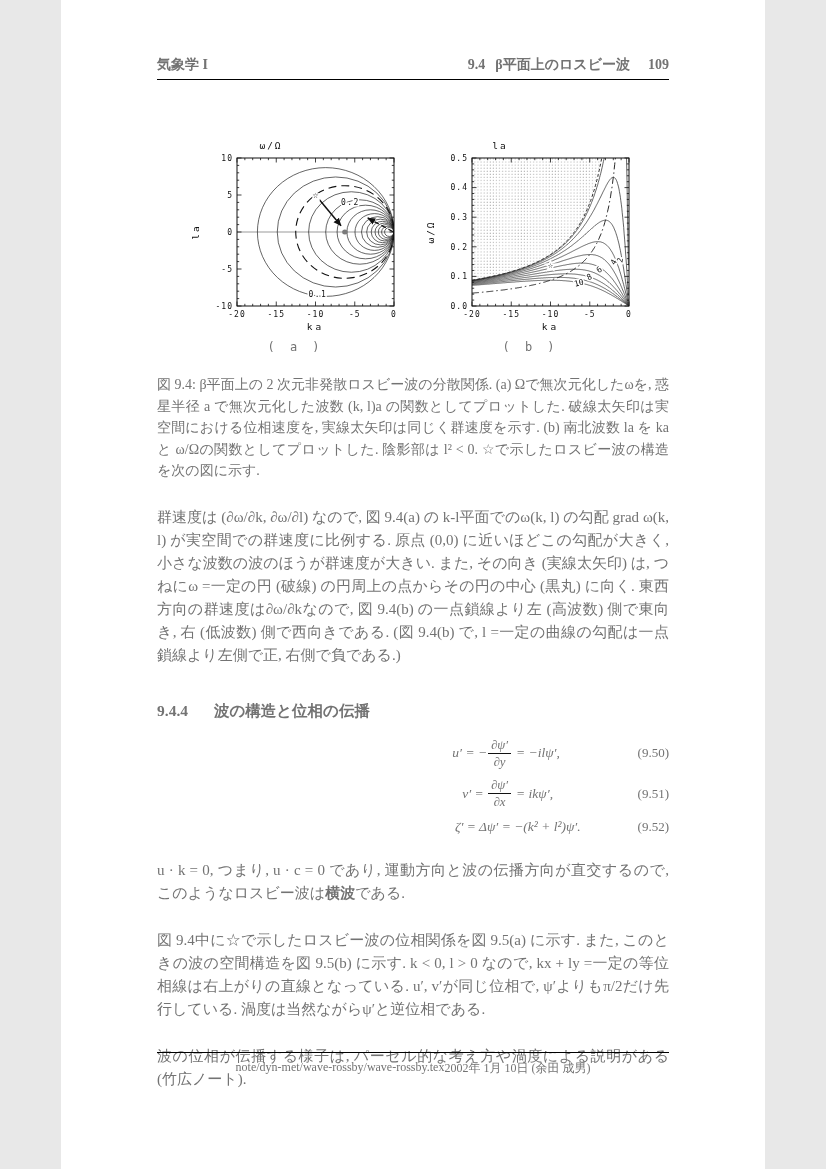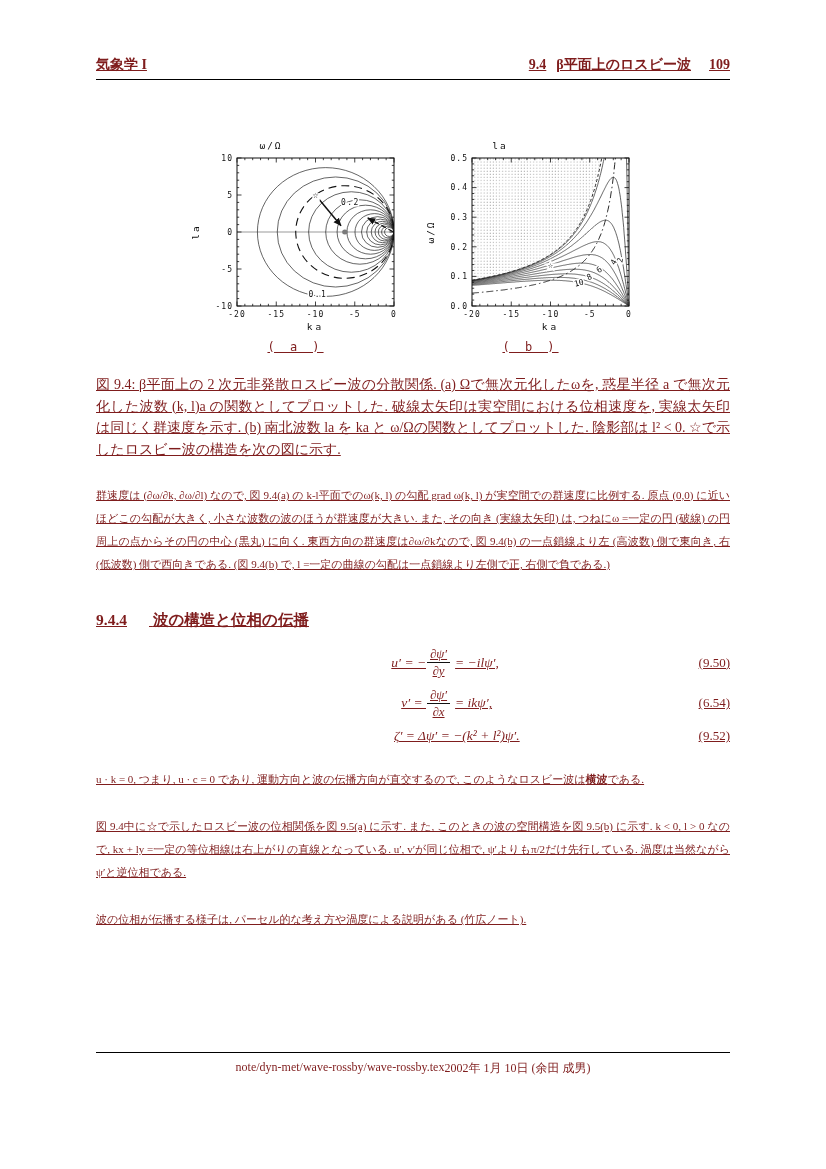--- a/index.html
+++ b/index.html
@@ -1,38 +1,37 @@
 <!DOCTYPE html>
 <html><head>
 <meta charset="utf-8">
 <style>
   html,body { margin:0; padding:0; background:#e8e8e8; }
   .page {
-    width:826px; height:1169px; margin:0 auto; background:#ffffff;
-    position:relative; overflow:hidden; color:#7f1d1d;
+    width:704px; height:1169px; margin:0 auto; background:#ffffff;
+    position:relative; overflow:hidden; color:#737373;
     font-family:"Liberation Serif","DejaVu Serif",serif;
-    text-decoration:underline;
   }
   .content { padding:56px 96px 0 96px; }
 
   
   .header { display:flex; justify-content:space-between; align-items:flex-end;
     border-bottom:1.6px solid #000; padding-bottom:5px; font-size:14px; font-weight:bold; }
   .header-right { display:flex; gap:10px; align-items:baseline; }
   .header-page { margin-left:8px; }
 
   
   .fig-row { display:flex; justify-content:center; gap:10px; margin-top:50px; }
   .fig-col { display:flex; flex-direction:column; align-items:center; }
   .fig-sublabel { font-family:"DejaVu Sans Mono",monospace; font-size:12px; letter-spacing:4px; margin-top:4px; }
   svg text { font-family:"DejaVu Sans Mono",monospace; fill:#111; }
 
   .caption { margin-top:20px; font-size:14px; line-height:21.5px; text-align:justify; }
 
-  .para { margin-top:24px; font-size:11px; line-height:23px; text-align:justify; }
+  .para { margin-top:24px; font-size:15px; line-height:23px; text-align:justify; }
   .bold { font-weight:bold; }
 
   .section-heading { margin-top:34px; font-size:15.5px; font-weight:bold; }
   .section-heading .num { font-family:"Liberation Serif",serif; margin-right:22px; }
   .section-heading .ttl { font-family:"Liberation Sans","DejaVu Sans",sans-serif; }
 
   .equations { margin-top:16px; padding-left:282px; }
   .eq-row { display:flex; align-items:center; margin:9px 0; font-size:13.5px; }
   .eq-body { display:inline-flex; align-items:center; font-style:italic; }
   .eq-lhs { display:inline-block; min-width:48px; text-align:right; white-space:pre; }
@@ -372,21 +371,21 @@
       </div>
       <div class="eq-row">
         <span class="eq-body">
           <span class="eq-lhs">v′ = </span>
           <span class="frac">
             <span class="num">∂ψ′</span>
             <span class="den">∂x</span>
           </span>
           <span class="eq-rhs">= ikψ′,</span>
         </span>
-        <span class="eq-num">(6.54)</span>
+        <span class="eq-num">(9.51)</span>
       </div>
       <div class="eq-row">
         <span class="eq-body">
           <span class="eq-lhs eq-lhs--plain">ζ′ = Δψ′ = −(k² + l²)ψ′.</span>
         </span>
         <span class="eq-num">(9.52)</span>
       </div>
     </div>
 
     <div class="para">

